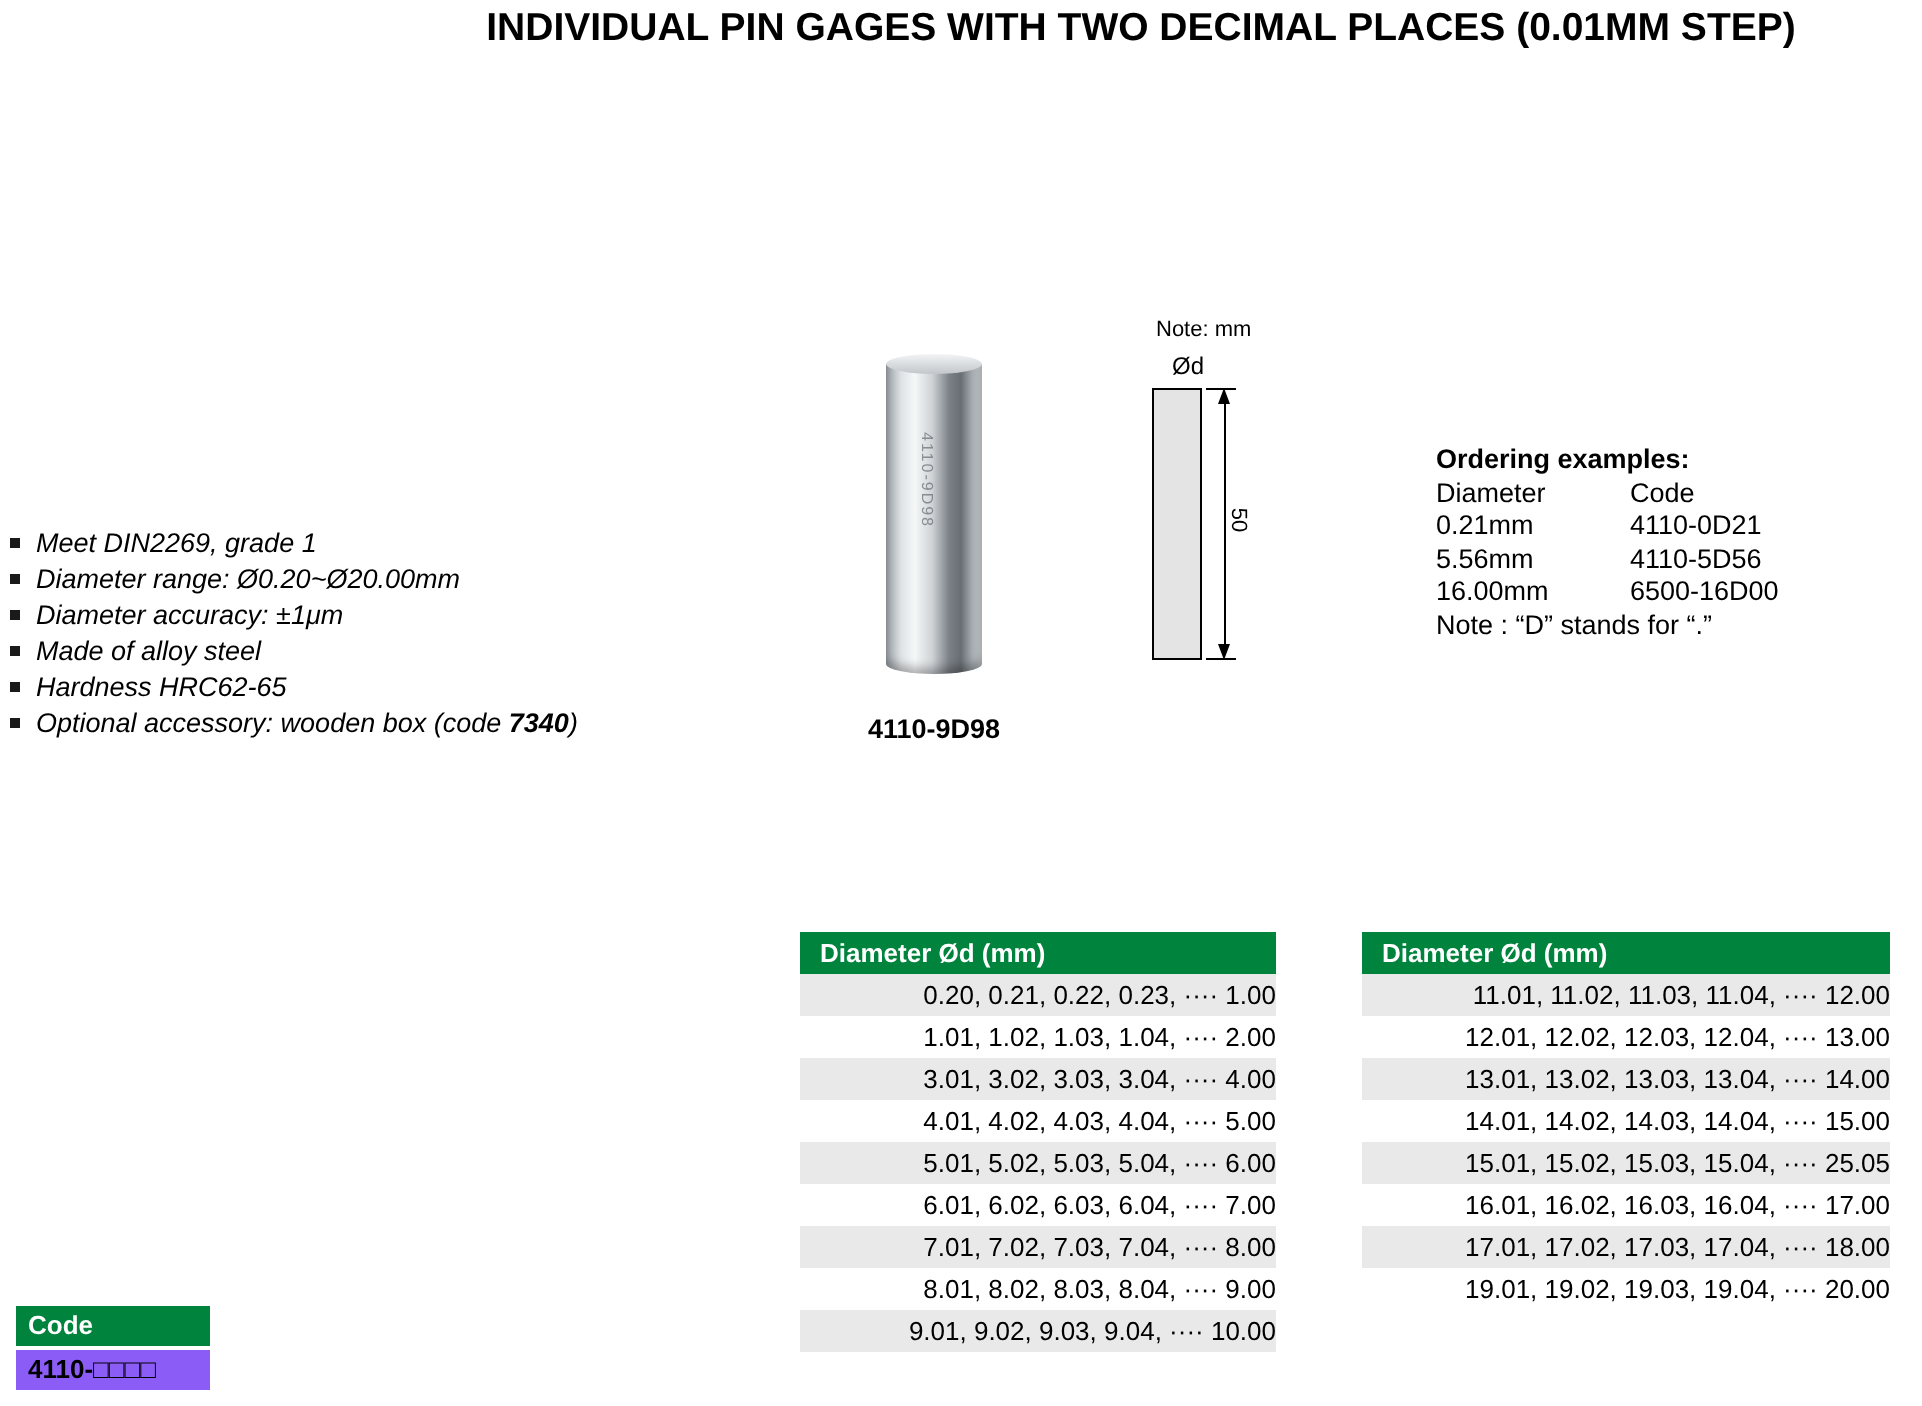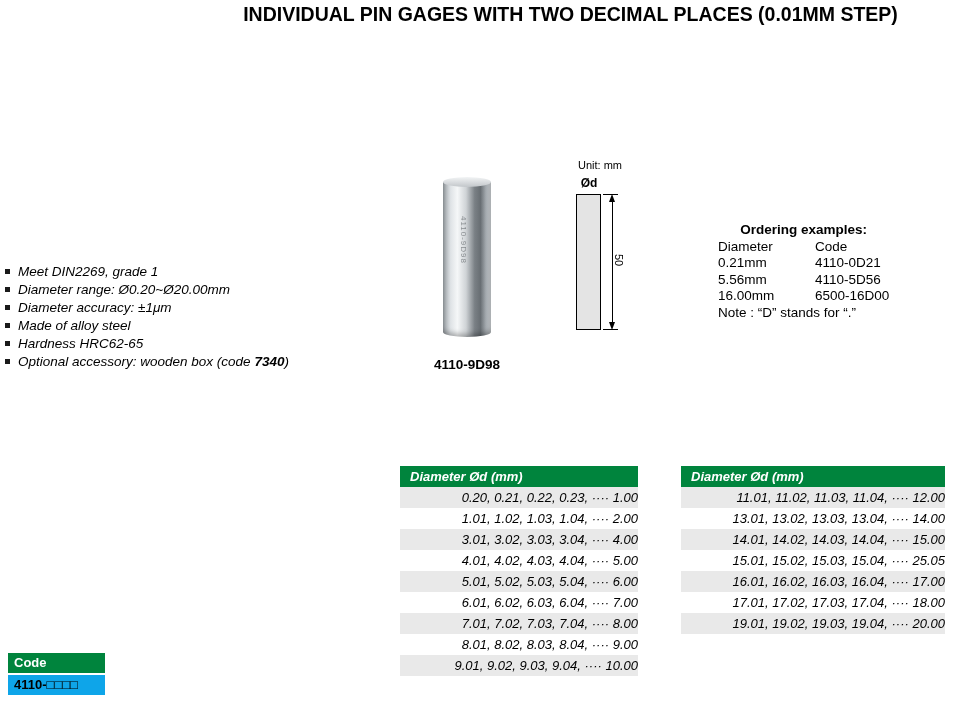--- a/index.html
+++ b/index.html
@@ -34,51 +34,51 @@
   .pin-marking {
     position:absolute; left:16px; top:34px; writing-mode:vertical-rl;
     font-size:8px; color:#5d6266; opacity:.65; letter-spacing:1px;
   }
   .pin-label {
     position:absolute; left:415px; top:357px; width:104px; text-align:center;
     font-size:13.5px; font-weight:bold;
   }
   
   .unit-label { position:absolute; left:578px; top:159px; font-size:11px; }
-  .dia-label  { position:absolute; left:576px; top:176px; width:26px; text-align:center; font-size:12px;font-weight:bold; }
+  .dia-label  { position:absolute; left:576px; top:176px; width:26px; text-align:right; font-size:12px; }
   .draw-rect  {
     position:absolute; left:576px; top:194px; width:25px; height:136px;
     border:1px solid #000; background:#e4e4e4; box-sizing:border-box;
   }
   .ext-line { position:absolute; left:603px; width:15px; height:1px; background:#000; }
   .ext-top { top:194px; } .ext-bottom { top:329px; }
   .dim-line { position:absolute; left:612px; top:197px; width:1px; height:130px; background:#000; }
   .arrow-up, .arrow-down {
     position:absolute; left:609px; width:0; height:0;
     border-left:3.5px solid transparent; border-right:3.5px solid transparent;
   }
   .arrow-up   { top:194px; border-bottom:8px solid #000; }
   .arrow-down { top:322px; border-top:8px solid #000; }
   .len-label { position:absolute; left:613px; top:254px; font-size:11px; transform:rotate(90deg); transform-origin:center; }
   
   .ordering { position:absolute; left:718px; top:222px; font-size:13.5px; line-height:16.5px; }
-  .ord-heading { font-weight:bold;text-align:center; }
+  .ord-heading { font-weight:bold; }
   .ord-col { display:inline-block; width:97px; }
   
   .code-box { position:absolute; left:8px; top:653px; width:97px; font-size:13px; }
   .code-header {
     background:var(--green); color:#fff; font-weight:bold;
     padding:2px 6px; height:16px; line-height:16px;
   }
   .code-value {
-    background:#0ea5e9; font-weight:bold; margin-top:2px;
+    background:#8b5cf6; font-weight:bold; margin-top:2px;
     padding:2px 6px; height:16px; line-height:16px;
   }
   
-  .dtable { position:absolute; top:466px; font-size:13px;font-style:italic; }
+  .dtable { position:absolute; top:466px; font-size:13px; }
   .dtable-left  { left:400px; width:238px; }
   .dtable-right { left:681px; width:264px; }
   .thead {
     background:var(--green); color:#fff; font-weight:bold;
     height:21px; line-height:21px; padding-left:10px; box-sizing:border-box;
   }
   .trow { height:21px; line-height:21px; text-align:right; white-space:nowrap; }
   .rows .trow:nth-child(odd) { background:#e9e9e9; }
   :root { --green:#00843d; }
 </style>
@@ -111,21 +111,21 @@
   </div>
 
   <div class="pin">
     <div class="pin-body">
       <span class="pin-marking">4110-9D98</span>
     </div>
     <div class="pin-top"></div>
   </div>
   <div class="pin-label">4110-9D98</div>
 
-  <div class="unit-label">Unit: mm</div>
+  <div class="unit-label">Note: mm</div>
   <div class="dia-label">Ød</div>
   <div class="draw-rect"></div>
   <div class="ext-line ext-top"></div>
   <div class="ext-line ext-bottom"></div>
   <div class="dim-line"></div>
   <div class="arrow-up"></div>
   <div class="arrow-down"></div>
   <div class="len-label">50</div>
 
   <div class="ordering">
@@ -162,20 +162,21 @@
       <div class="trow">7.01, 7.02, 7.03, 7.04, ···· 8.00</div>
       <div class="trow">8.01, 8.02, 8.03, 8.04, ···· 9.00</div>
       <div class="trow">9.01, 9.02, 9.03, 9.04, ···· 10.00</div>
     </div>
   </div>
 
   <div class="dtable dtable-right">
     <div class="thead">Diameter Ød (mm)</div>
     <div class="rows">
       <div class="trow">11.01, 11.02,  11.03, 11.04, ···· 12.00</div>
+      <div class="trow">12.01, 12.02, 12.03, 12.04, ···· 13.00</div>
       <div class="trow">13.01, 13.02, 13.03, 13.04, ···· 14.00</div>
       <div class="trow">14.01, 14.02, 14.03, 14.04, ···· 15.00</div>
       <div class="trow">15.01, 15.02, 15.03, 15.04, ···· 25.05</div>
       <div class="trow">16.01, 16.02, 16.03, 16.04, ···· 17.00</div>
       <div class="trow">17.01, 17.02, 17.03, 17.04, ···· 18.00</div>
       <div class="trow">19.01, 19.02, 19.03, 19.04, ···· 20.00</div>
     </div>
   </div>
 
 </div>

